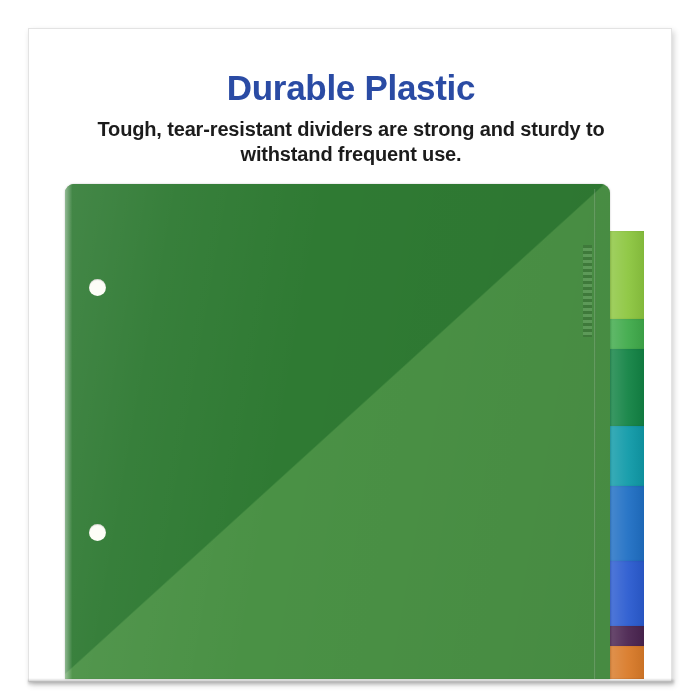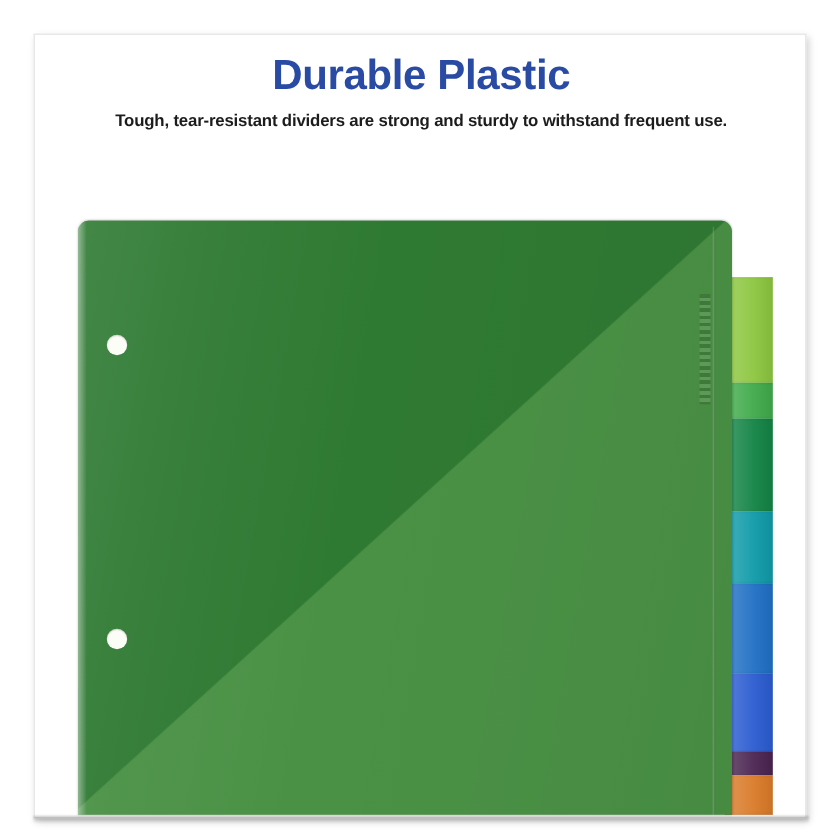--- a/index.html
+++ b/index.html
@@ -41,21 +41,21 @@
     font-weight: bold;
     color: #2a4ba4;
     letter-spacing: -0.3px;
     line-height: 1.05;
     margin: 0;
     padding: 0;
   }
   #page-subtitle {
     margin: 10px auto 0 auto;
     width: 570px;
-    font-size: 14px;
+    font-size: 20px;
     font-weight: bold;
     color: #1c1c1c;
     line-height: 1.28;
     letter-spacing: -0.15px;
   }
 
   
   #divider-photo {
     position: absolute;
     left: 0;
@@ -200,21 +200,21 @@
         rgba(0,0,0,0.0));
     filter: blur(1px);
   }
 </style>
 </head>
 <body>
 
 <div id="product-canvas">
 
   <div id="headline-block">
-    <div id="page-title" style="color: rgb(42, 75, 164);">Durable Plastic</div>
+    <div id="page-title" style="color: rgb(42, 75, 164); margin-top: 25px;">Durable Plastic</div>
     <div id="page-subtitle" style="color: rgb(28, 28, 28);">Tough, tear-resistant dividers are strong and sturdy to withstand frequent use.</div>
   </div>
 
   <div id="divider-photo">
 
     <div id="tab-stack">
         <div class="tab" style="top: 0px; height: 88px; background: rgb(140, 198, 63);"></div>
         <div class="tab" style="top: 88px; height: 30px; background: rgb(63, 170, 74);"></div>
         <div class="tab" style="top: 118px; height: 77px; background: rgb(18, 131, 68);"></div>
         <div class="tab" style="top: 195px; height: 60px; background: rgb(15, 154, 168);"></div>

